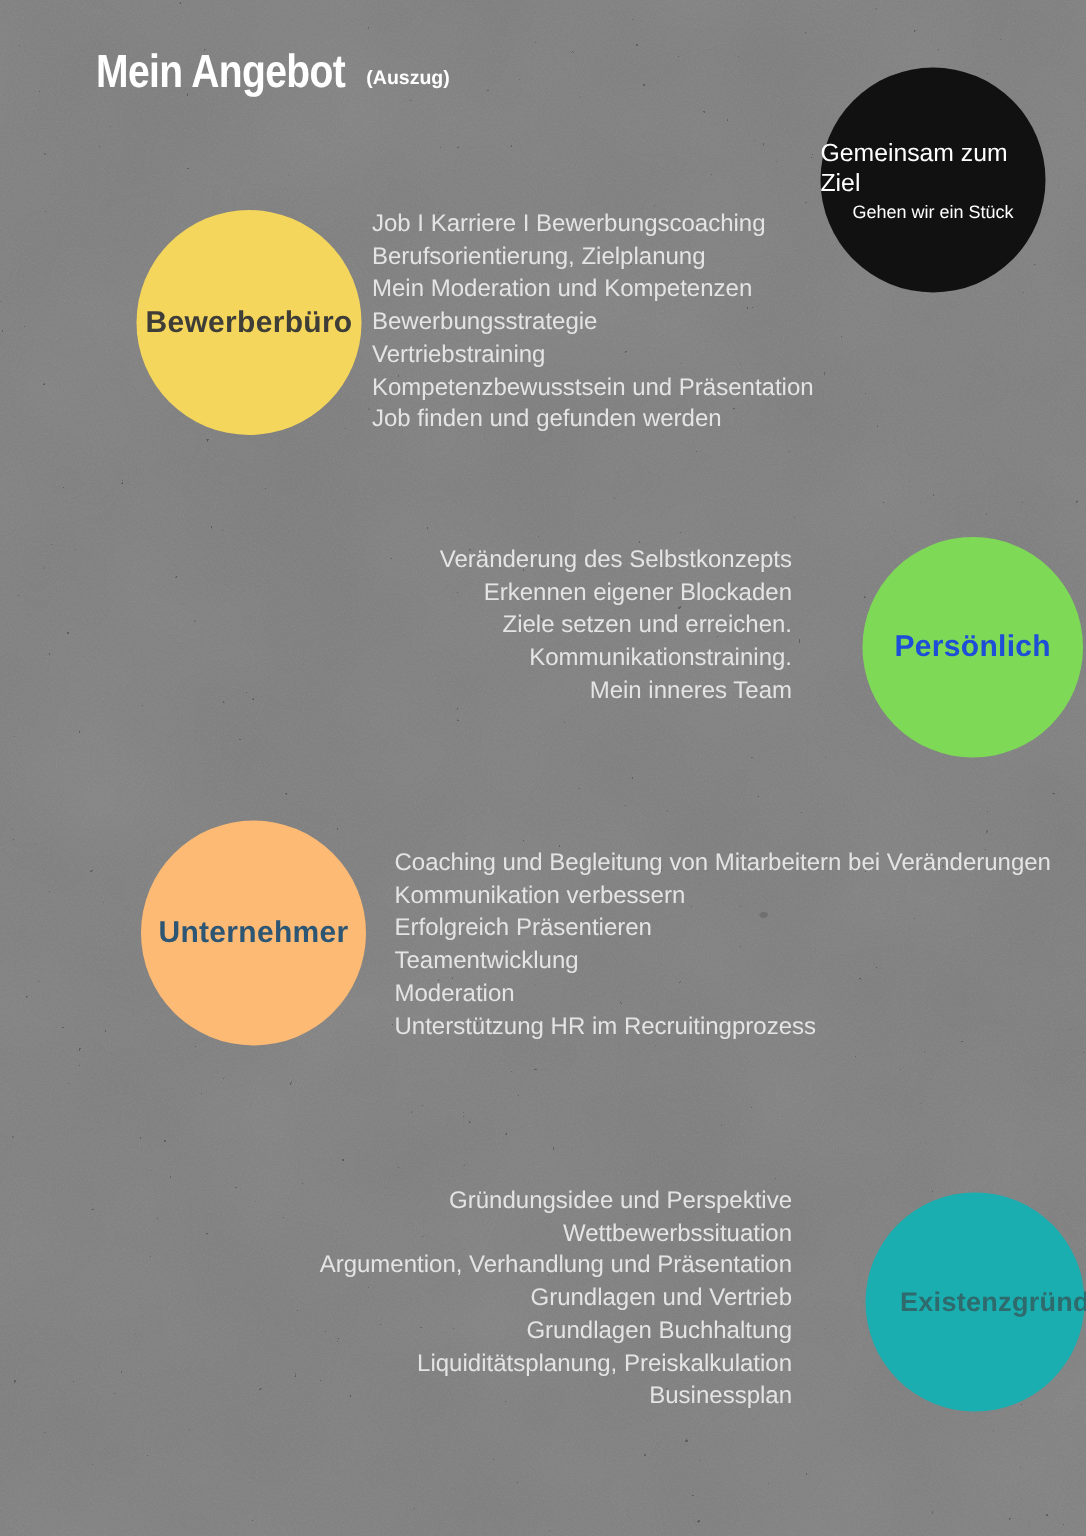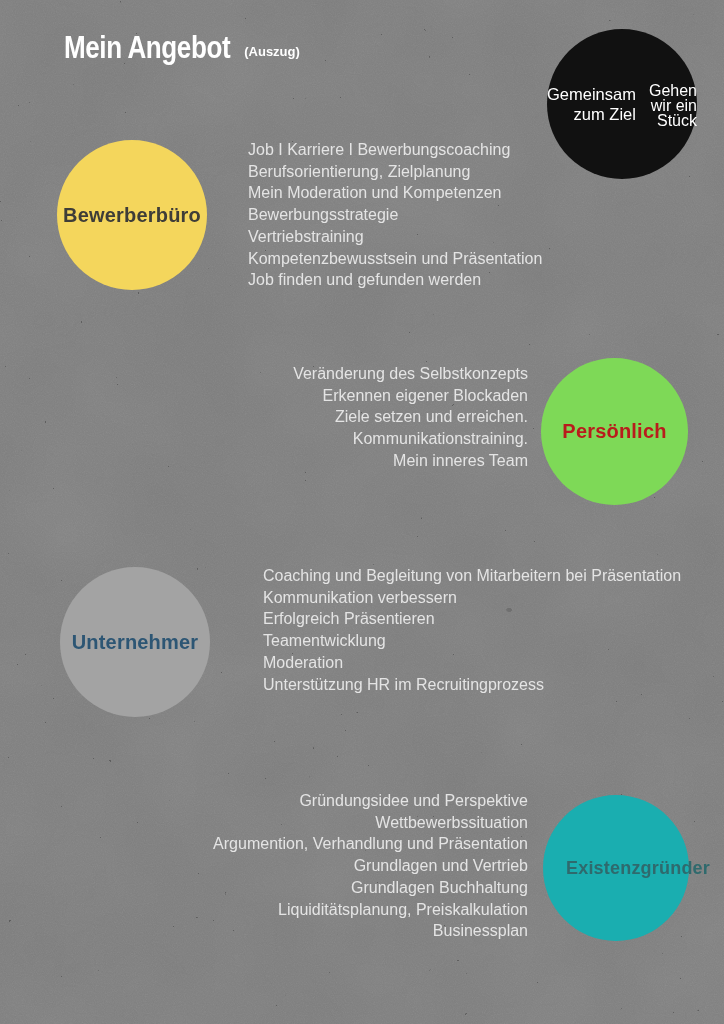--- a/index.html
+++ b/index.html
@@ -37,34 +37,35 @@
     font-weight:bold;
     vertical-align:top;
     margin-left:-22px;
     margin-top:14px;
   }
   .circle{
     position:absolute;
     border-radius:50%;
     display:flex;align-items:center;justify-content:center;
     text-align:right;
+    margin-left:34px;
   }
   .circle-label{
     font-weight:bold;
     font-size:20px;
     letter-spacing:0.2px;
   }
   .badge-circle{
-    position:absolute;left:547px;top:29px;width:150px;height:150px;
+    position:absolute;left:547px;top:45px;width:150px;height:150px;
     border-radius:50%;
-    display:flex;flex-direction:row;align-items:center;justify-content:center;
-    color:#fff;text-align:right;
+    display:flex;flex-direction:column;align-items:center;justify-content:center;
+    color:#fff;text-align:left;
   }
   .badge-title{font-size:16.5px;line-height:20px;}
-  .badge-subtitle{font-size:16px;line-height:15px;margin-top:2px;}
+  .badge-subtitle{font-size:12px;line-height:15px;margin-top:2px;}
   .list{
     position:absolute;
     color:#e4e4e4;
     font-size:16px;
     line-height:21.7px;
   }
   .list.left{text-align:left;}
   .list.right{text-align:right;}
   .list .line{white-space:nowrap;margin-left:34px;}
   .list b{font-weight:bold;color:#f2f2f2;}
@@ -120,37 +121,37 @@
         <div class="line">Mein Moderation und Kompetenzen</div>
         <div class="line">Bewerbungsstrategie</div>
         <div class="line">Vertriebstraining</div>
         <div class="line">Kompetenzbewusstsein und Präsentation</div>
         <div class="line">Job finden und gefunden werden</div>
       </div>
   </div>
 
   <div>
     <div class="circle" style="left: 541px; top: 358px; width: 147px; height: 147px; background-color: rgb(126, 217, 87);">
-      <span class="circle-label" style="color: #b91c1c;">Persönlich</span>
+      <span class="circle-label" style="color: #1d4ed8;">Persönlich</span>
     </div>
     <div class="list right" style="right:196px;top:363px;">
         <div class="line">Veränderung des Selbstkonzepts</div>
         <div class="line">Erkennen eigener Blockaden</div>
         <div class="line">Ziele setzen und erreichen.</div>
         <div class="line">Kommunikationstraining.</div>
         <div class="line">Mein inneres Team</div>
       </div>
   </div>
 
   <div>
-    <div class="circle" style="left: 60px; top: 567px; width: 150px; height: 150px; background-color: #a3a3a3;">
+    <div class="circle" style="left: 60px; top: 547px; width: 150px; height: 150px; background-color: #fdba74;">
       <span class="circle-label" style="color: rgb(45, 86, 116);">Unternehmer</span>
     </div>
     <div class="list left" style="left:229px;top:565px;">
-        <div class="line">Coaching und Begleitung von Mitarbeitern bei Präsentation</div>
+        <div class="line">Coaching und Begleitung von Mitarbeitern bei Veränderungen</div>
         <div class="line">Kommunikation verbessern</div>
         <div class="line">Erfolgreich Präsentieren</div>
         <div class="line">Teamentwicklung</div>
         <div class="line">Moderation</div>
         <div class="line">Unterstützung HR im Recruitingprozess</div>
       </div>
   </div>
 
   <div>
     <div class="circle" style="left: 543px; top: 795px; width: 146px; height: 146px; background-color: rgb(26, 174, 176);">

